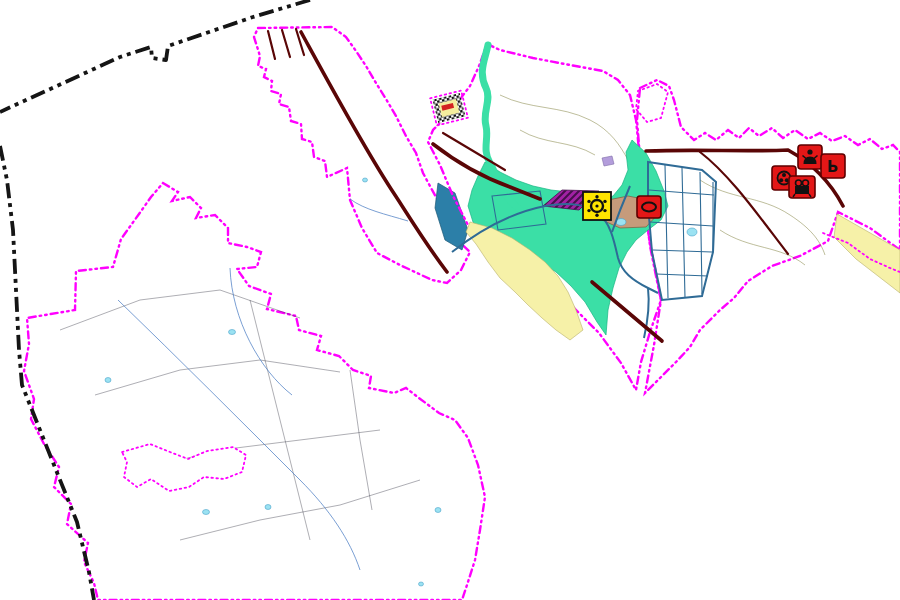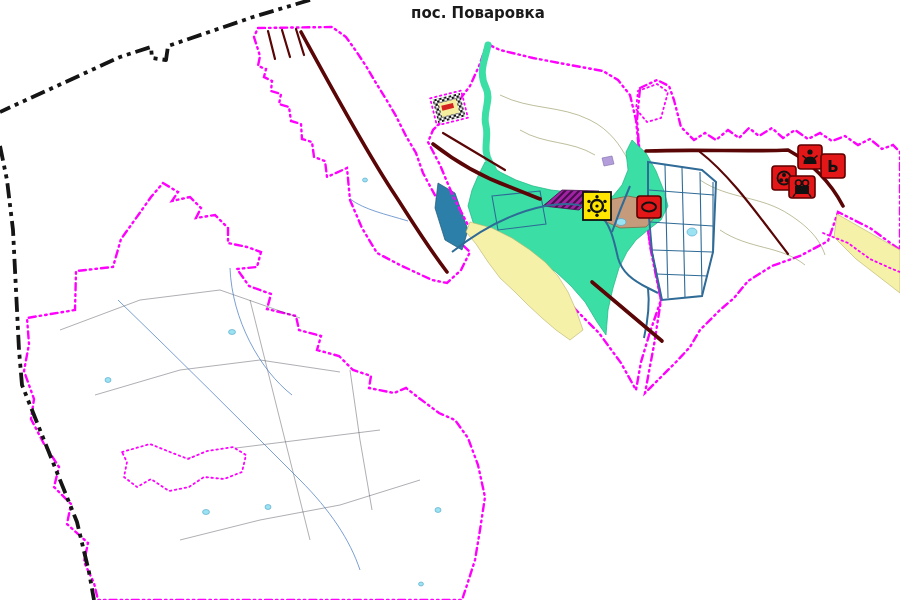--- a/index.html
+++ b/index.html
@@ -228,14 +228,13 @@
 
     <g transform="translate(802,187)">
       <rect x="-13" y="-11" width="26" height="22" rx="3" class="iconbox"></rect>
       <circle cx="-3.5" cy="-4" r="3" class="glyph-s" stroke-width="1.6"></circle>
       <circle cx="3.5" cy="-4" r="3" class="glyph-s" stroke-width="1.6"></circle>
       <rect x="-7" y="-1" width="14" height="8" class="glyph"></rect>
       <path d="M-7,7 L-9,10 M7,7 L9,10" class="glyph-s" stroke-width="1.4"></path>
     </g>
   </svg>
 
-  <div class="map-title">пос. Поваровка</div>
 </div>
 
 </body></html>

